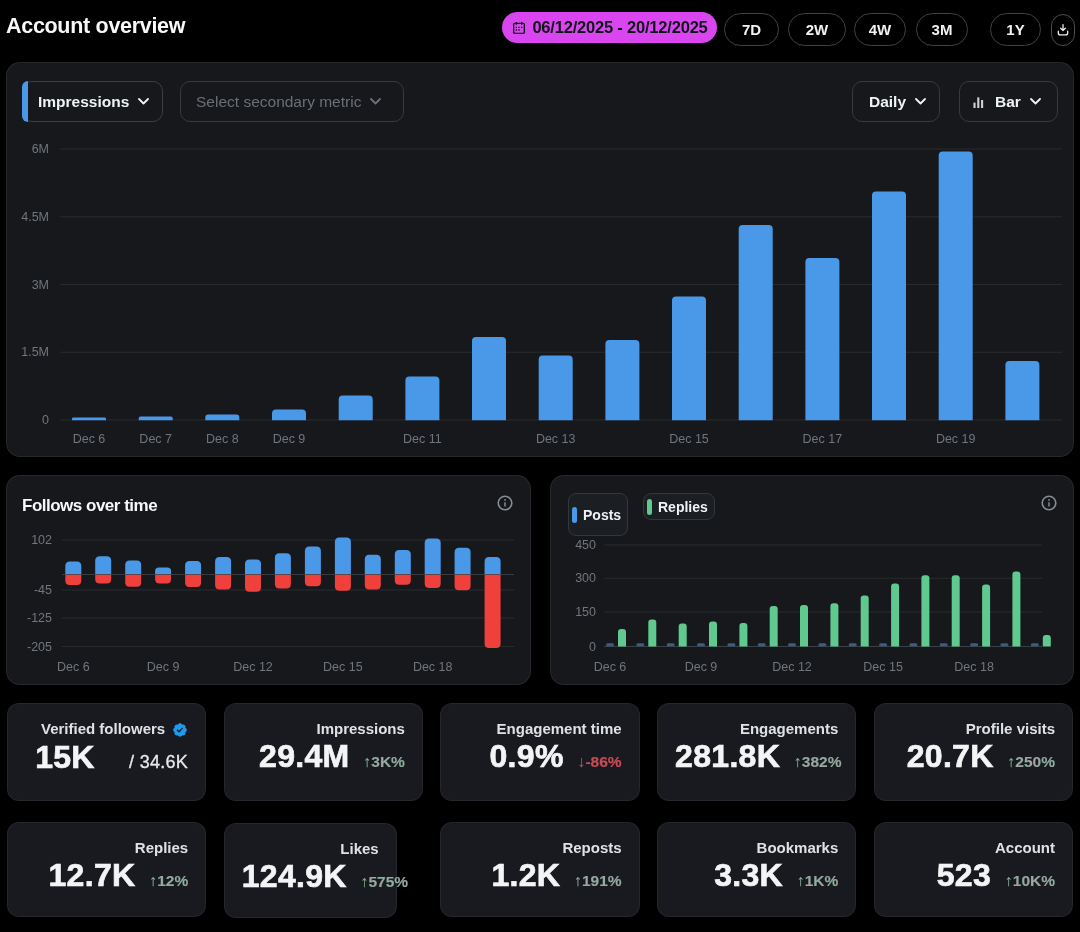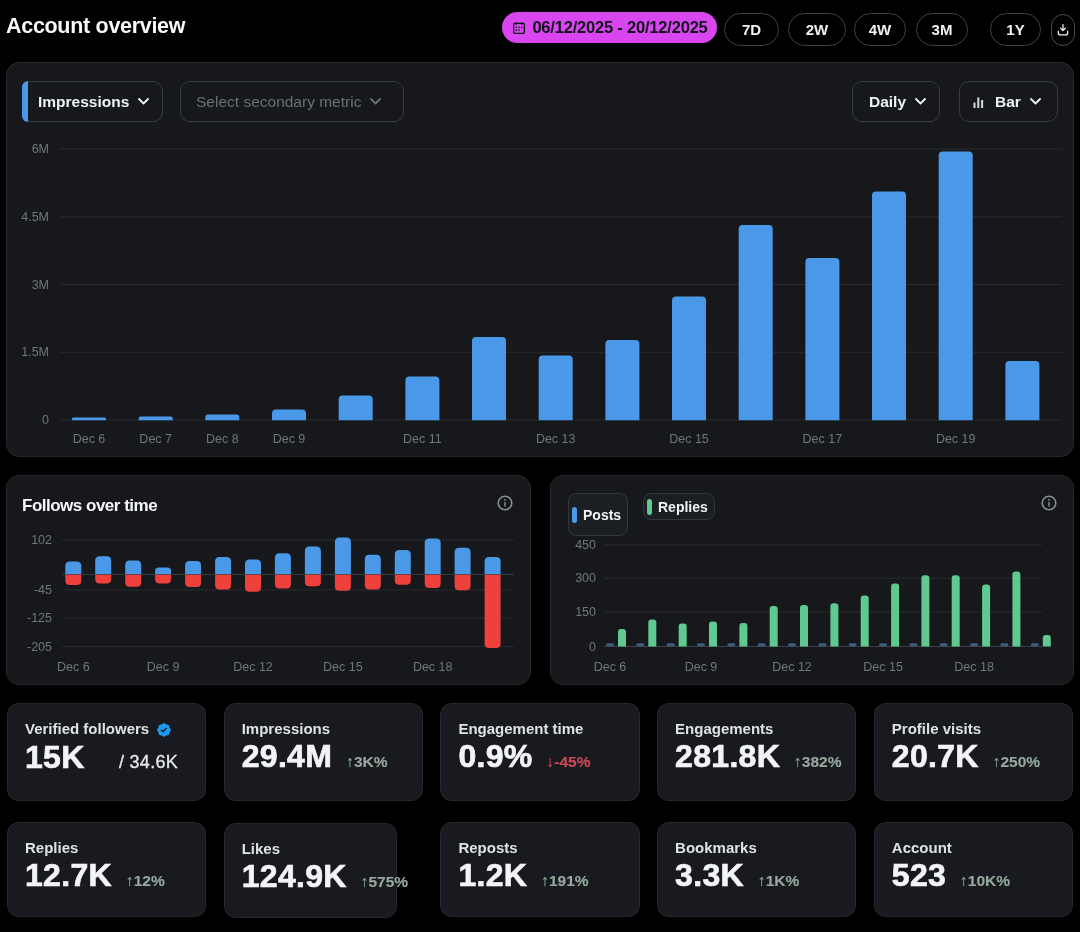--- a/index.html
+++ b/index.html
@@ -1,18 +1,18 @@
 <!DOCTYPE html>
 <html><head><meta charset="utf-8">
 <style>
 * { margin:0; padding:0; box-sizing:border-box; }
 html,body { width:1080px; height:932px; background:#000; overflow:hidden;
   font-family:"Liberation Sans",sans-serif; -webkit-font-smoothing:antialiased; }
 .panel { position:absolute; background:#16181c; border:1px solid rgba(255,255,255,0.07); border-radius:14px; }
-.card { position:absolute; background:#181a1f; border:1px solid rgba(255,255,255,0.06); border-radius:12px; padding:16px 17px; }
+.card { position:absolute; background:#181a1f; border:1px solid rgba(255,255,255,0.06); border-radius:12px; padding:16px 17px;text-align:right; }
 .ct { font-size:15px; font-weight:600; color:#dfe2e4; }
 .cv { margin-top:1px; font-size:32px; font-weight:700; color:#f2f4f5; letter-spacing:0.3px; -webkit-text-stroke:0.7px #f2f4f5; }
 .cv .sub { font-size:18px; font-weight:400; -webkit-text-stroke:0.3px #e7e9ea; color:#e7e9ea; margin-left:29px; }
 .chg { font-size:15.5px; font-weight:600; -webkit-text-stroke:0px; margin-left:14px; letter-spacing:0px; }
 .chg.up { color:#a3a3a3; -webkit-text-stroke:0.2px #55ad7c; }
 .chg.down { color:#c84b55; -webkit-text-stroke:0.2px #c84b55; }
 .pill { position:absolute; top:13px; height:33px; border:1px solid #3e4347; border-radius:17px;
   color:#eff3f4; font-size:15px; font-weight:700; text-align:center; line-height:31px; }
 .dbtn { position:absolute; height:41px; border:1px solid #363b40; border-radius:10px;
   display:flex; align-items:center; color:#eff3f4; font-size:15.5px; font-weight:700; }
@@ -236,21 +236,21 @@
         <path fill="#1d9bf0" d="M22.25 12c0-1.43-.88-2.67-2.19-3.34.46-1.39.2-2.9-.81-3.91s-2.52-1.27-3.91-.81c-.66-1.31-1.91-2.19-3.34-2.19s-2.67.88-3.33 2.19c-1.4-.46-2.91-.2-3.92.81s-1.26 2.52-.8 3.91c-1.31.67-2.2 1.91-2.2 3.34s.89 2.67 2.2 3.34c-.46 1.39-.21 2.9.8 3.91s2.52 1.26 3.91.81c.67 1.31 1.91 2.19 3.34 2.19s2.68-.88 3.34-2.19c1.39.45 2.9.2 3.91-.81s1.27-2.52.81-3.91c1.31-.67 2.19-1.91 2.19-3.34zm-11.71 4.2L6.8 12.46l1.41-1.42 2.26 2.26 4.8-5.23 1.47 1.36-6.2 6.77z"></path>
       </svg></div>
     <div class="cv">15K<span class="sub"> / 34.6K</span></div>
   </div>
 <div class="card" style="left:223.7px;top:703.0px;width:199.2px;height:98.3px">
     <div class="ct">Impressions</div>
     <div class="cv">29.4M<span class="chg up">↑3K%</span></div>
   </div>
 <div class="card" style="left:440.4px;top:703.0px;width:199.2px;height:98.3px">
     <div class="ct">Engagement time</div>
-    <div class="cv">0.9%<span class="chg down">↓-45%</span></div>
+    <div class="cv">0.9%<span class="chg down">↓-86%</span></div>
   </div>
 <div class="card" style="left:657.1px;top:703.0px;width:199.2px;height:98.3px">
     <div class="ct">Engagements</div>
     <div class="cv">281.8K<span class="chg up">↑382%</span></div>
   </div>
 <div class="card" style="left:873.8px;top:703.0px;width:199.2px;height:98.3px">
     <div class="ct">Profile visits</div>
     <div class="cv">20.7K<span class="chg up">↑250%</span></div>
   </div>
 <div class="card" style="left:7.0px;top:822.4px;width:199.2px;height:95.0px">

